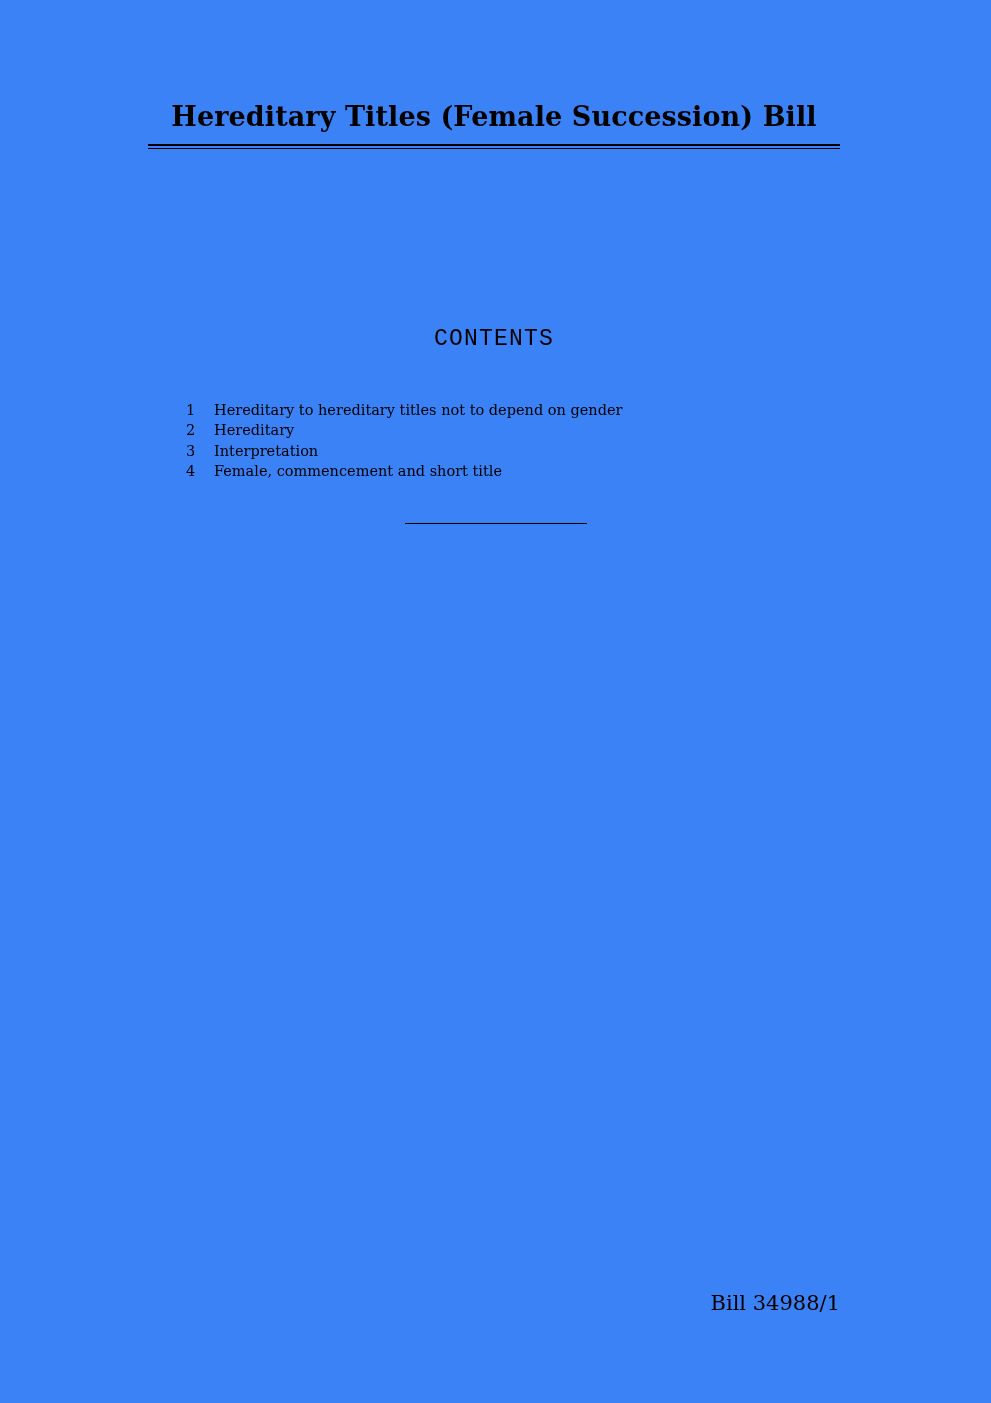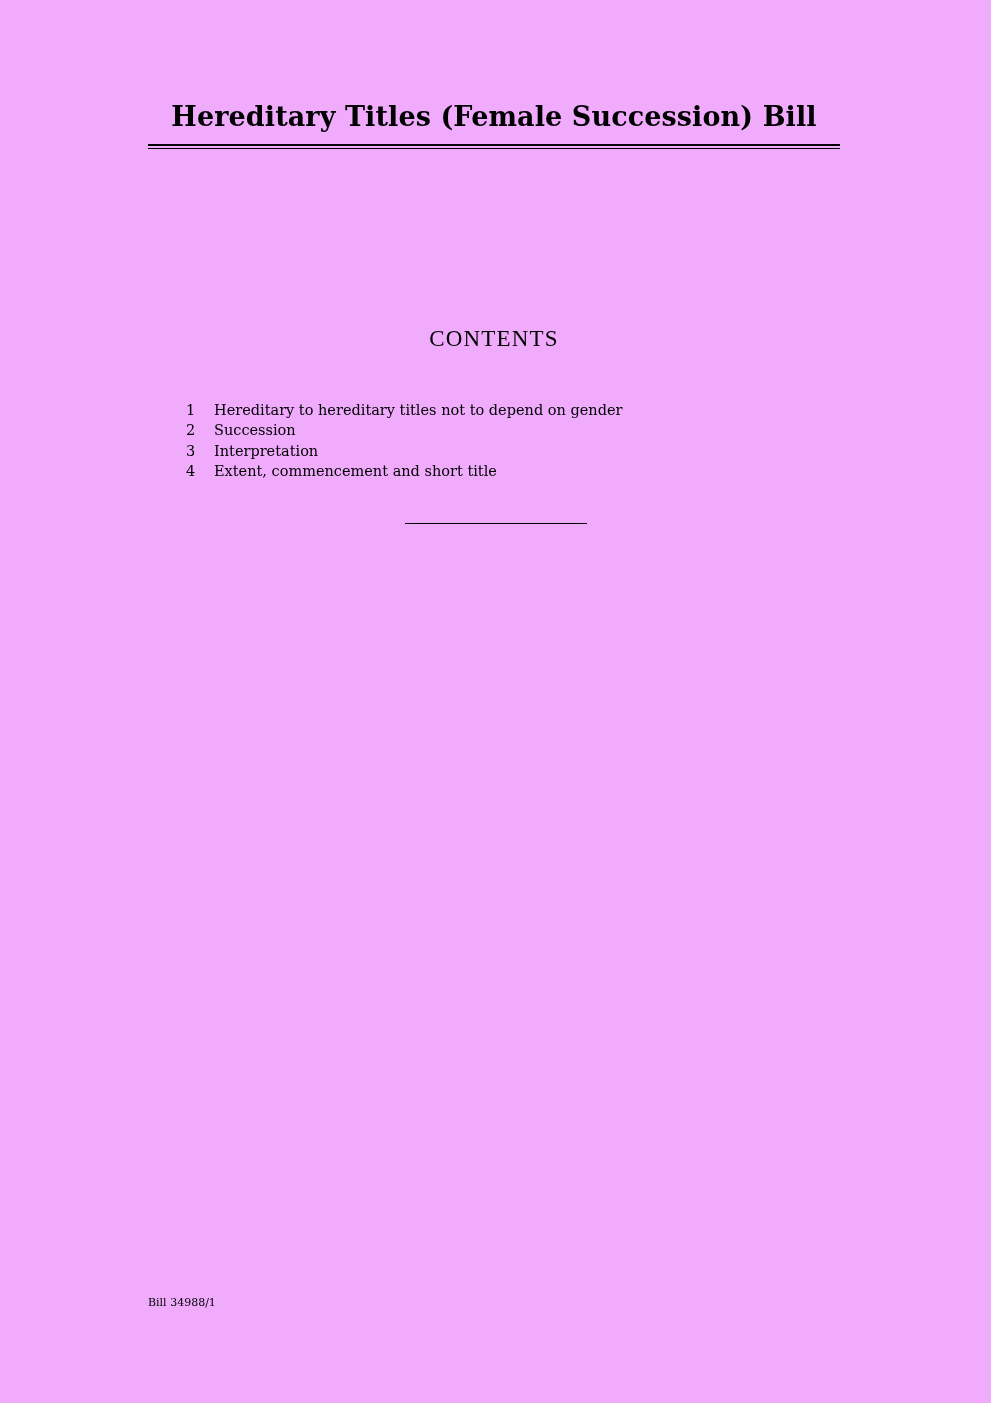--- a/index.html
+++ b/index.html
@@ -15,21 +15,21 @@
     color: #000000;
     overflow: hidden;
   }
 
   .page {
     position: absolute;
     top: 0;
     left: 0;
     width: 991px;
     height: 1403px;
-    background: #f0abfc;
+    background: #3b82f6;
   }
 
   
   .title-block {
     position: absolute;
     top: 100px;
     left: 148px;
     width: 692px;
     text-align: center;
   }
@@ -54,21 +54,21 @@
     margin-top: 2px;
   }
 
   
   .contents-heading {
     position: absolute;
     top: 325px;
     left: 148px;
     width: 692px;
     text-align: center;
-    font-family: Liberation Serif, serif;
+    font-family: Liberation Mono, monospace;
     font-size: 23px;
     letter-spacing: 1.2px;
     line-height: 28px;
   }
 
   
   .toc {
     position: absolute;
     top: 400px;
     left: 186px;
@@ -102,24 +102,24 @@
     margin: 0;
   }
 
   
   .footer {
     position: absolute;
     bottom: 90px;
     left: 148px;
     width: 692px;
     display: flex;
-    justify-content: flex-start;
+    justify-content: flex-end;
     align-items: baseline;
     font-family: "DejaVu Serif", serif;
-    font-size: 11px;
+    font-size: 21px;
     line-height: 20px;
   }
   .footer-left { text-align: left; }
   .footer-right { text-align: right; }
 </style>
 </head>
 <body>
 
 <div class="page">
 
@@ -131,29 +131,29 @@
 
   <div class="contents-heading">CONTENTS</div>
 
   <div class="toc">
     <div class="toc-row">
       <span class="toc-num">1</span>
       <span class="toc-label">Hereditary to hereditary titles not to depend on gender</span>
     </div>
     <div class="toc-row">
       <span class="toc-num">2</span>
-      <span class="toc-label">Succession</span>
+      <span class="toc-label">Hereditary</span>
     </div>
     <div class="toc-row">
       <span class="toc-num">3</span>
       <span class="toc-label">Interpretation</span>
     </div>
     <div class="toc-row">
       <span class="toc-num">4</span>
-      <span class="toc-label">Extent, commencement and short title</span>
+      <span class="toc-label">Female, commencement and short title</span>
     </div>
   </div>
 
   <hr class="mid-rule">
 
   <div class="footer">
     <span class="footer-left">Bill 349</span>
     <span class="footer-right">88/1</span>
   </div>
 

